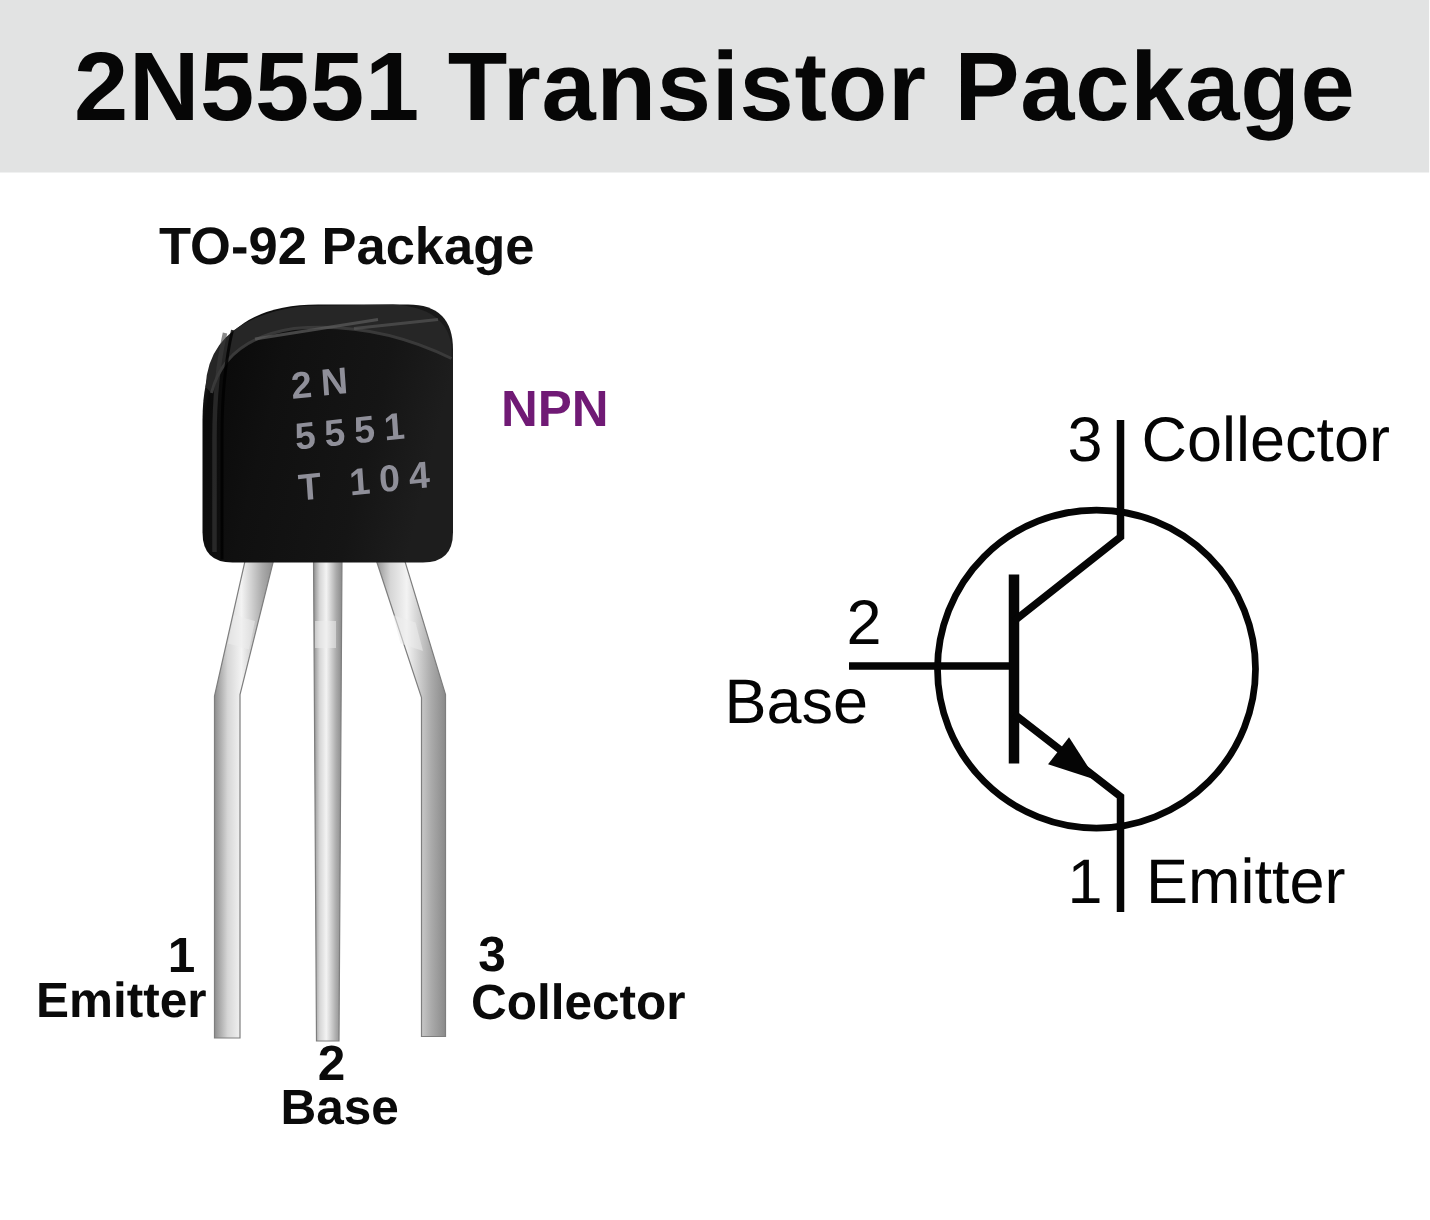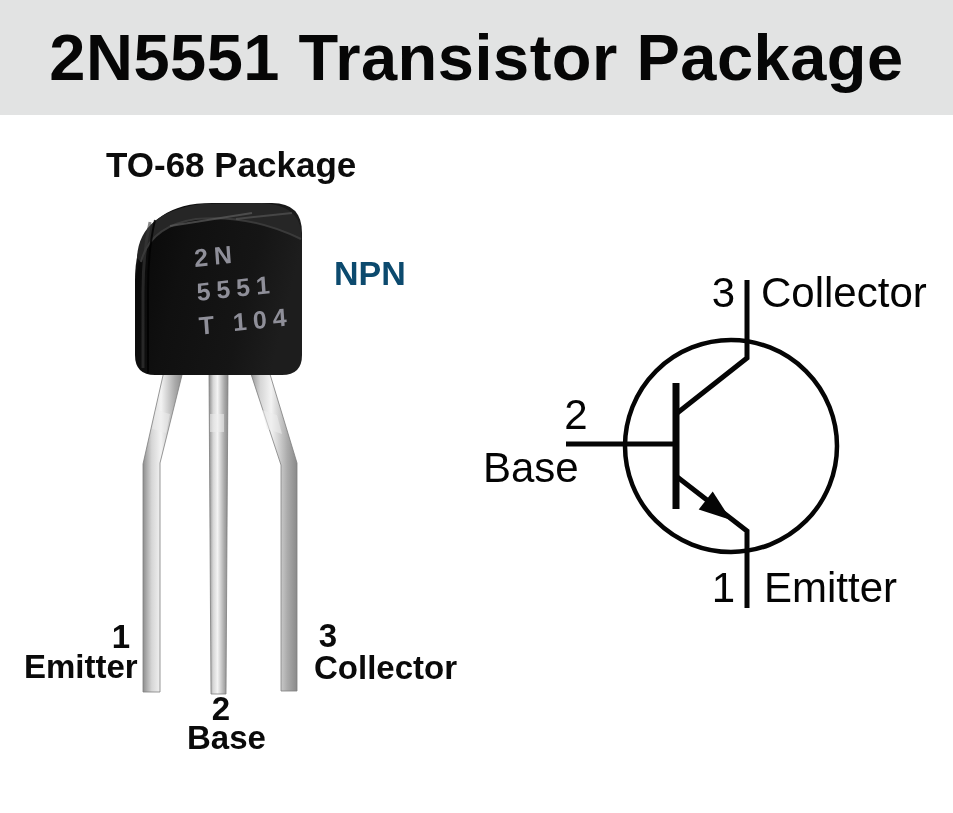--- a/index.html
+++ b/index.html
@@ -14,21 +14,21 @@
   }
   .banner h1{
     margin:0;font-size:65px;font-weight:700;letter-spacing:0.5px;color:#060606;line-height:1;
   }
   
   .layer{position:absolute;left:0;top:0;width:953px;height:813px;}
   section{position:absolute;left:0;top:0;width:953px;height:813px;}
   .abs{position:absolute;line-height:1;white-space:nowrap;}
   
   .pkg-heading{left:106px;top:147px;font-size:35px;font-weight:600;color:#0c0c0c;}
-  .npn{left:334px;top:256px;font-size:34px;font-weight:600;color:#0c4a6e;}
+  .npn{left:334px;top:256px;font-size:34px;font-weight:600;color:#701a75;}
   .markings{
     left:193px;top:241px;width:120px;
     transform:rotate(-6deg) skewX(-2deg);transform-origin:left top;
     color:#8f8f99;font-size:25px;font-weight:600;letter-spacing:6px;line-height:34px;
   }
   .pin-label{font-size:33px;font-weight:600;color:#0a0a0a;}
   .pin-num{text-align:center;width:44px;}
   
   .sch-label{font-size:42px;font-weight:400;color:#040404;}
   .sch-num{text-align:right;width:80px;}
@@ -76,21 +76,21 @@
 
       <path fill="#262626" d="M 137 258 Q 139 212 202 204 L 262 203 Q 298 205 301 231 L 301 239 Q 250 214 196 219 Q 150 226 141 262 Z"></path>
       <path fill="none" stroke="#3d3d3d" stroke-width="2" opacity="0.9" d="M 141 262 Q 150 226 196 219 Q 250 214 301 239"></path>
       <path fill="none" stroke="#5c5c5c" stroke-width="2" opacity="0.7" d="M 170 226 L 252 213"></path>
       <path fill="none" stroke="#5c5c5c" stroke-width="2" opacity="0.6" d="M 236 219 L 292 213"></path>
 
       <path fill="none" stroke="#000000" stroke-width="2" opacity="0.8" d="M 155 220 Q 148 250 148 290 L 148 373"></path>
       <path fill="none" stroke="#3a3a3a" stroke-width="3" opacity="0.6" d="M 150 222 Q 143 252 143 292 L 143 368"></path>
     </svg>
 
-    <div class="abs pkg-heading">TO-68 Package</div>
+    <div class="abs pkg-heading">TO-92 Package</div>
     <div class="abs npn">NPN</div>
 
     <div class="abs markings">
       <div>2N</div>
       <div>5551</div>
       <div>T 104</div>
     </div>
 
     <div class="abs pin-label pin-num" style="left:99px;top:620px;">1</div>
     <div class="abs pin-label" style="left:24px;top:650px;">Emitter</div>

